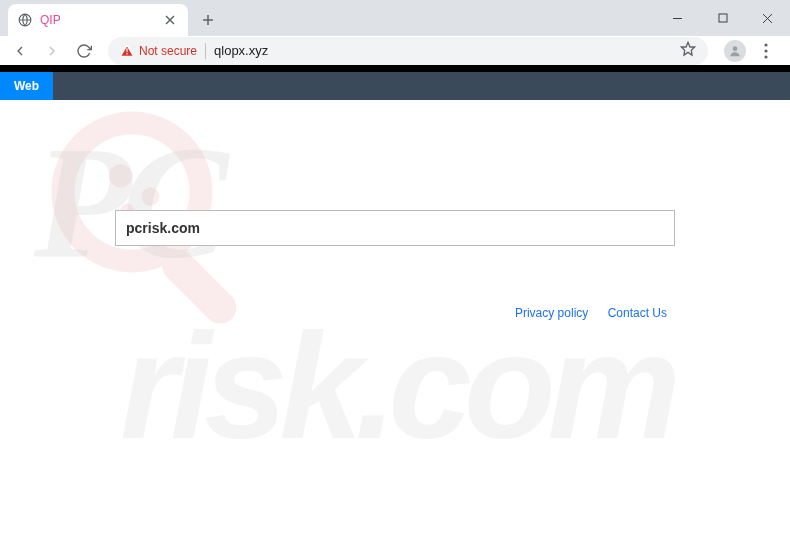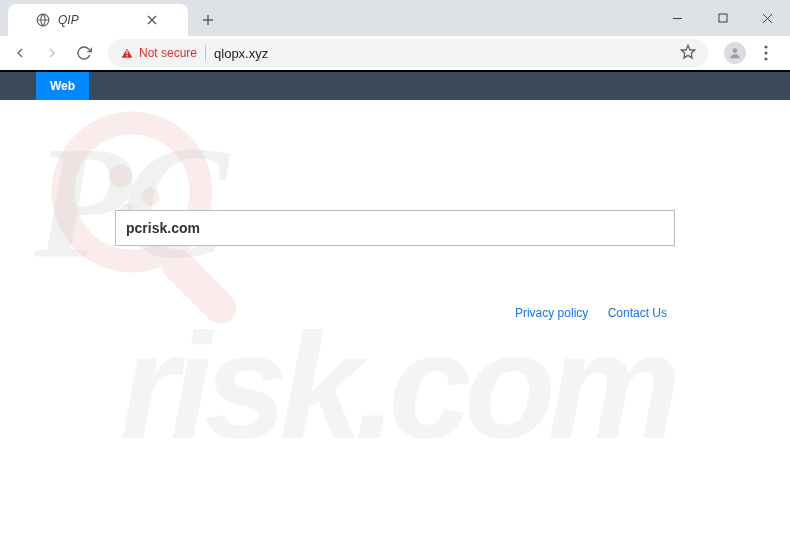--- a/index.html
+++ b/index.html
@@ -20,26 +20,25 @@
       padding-left: 8px;
       position: relative;
     }
     .tab {
       background: #fff;
       height: 32px;
       min-width: 180px;
       border-radius: 8px 8px 0 0;
       display: flex;
       align-items: center;
-      padding: 0 28px;
+      padding: 0 10px;
       font-size: 12px;
-      color: #404040;
+      color: #ec4899;
       position: relative;
       gap: 8px;
-      font-style: italic;
     }
     .tab-favicon {
       width: 14px;
       height: 14px;
       display:flex;
       align-items:center;
       justify-content:center;
     }
     .tab-title { flex: 1; }
     .tab-close {
@@ -72,21 +71,21 @@
       display: flex;
       align-items: center;
       justify-content: center;
       color: #3c4043;
       cursor: pointer;
     }
     
     .toolbar {
       height: 36px;
       background: #fff;
-      border-bottom: 2px solid #000000;
+      border-bottom: 7px solid #000000;
       display: flex;
       align-items: center;
       padding: 0 6px;
       gap: 4px;
     }
     .nav-btn {
       width: 28px; height:28px;
       display:flex;align-items:center;justify-content:center;
       color:#5f6368;
       border-radius:50%;
@@ -142,21 +141,20 @@
       align-items:stretch;
     }
     .page-nav-item {
       background:#0088ff;
       color:#fff;
       font-size:12px;
       font-weight:bold;
       padding:0 14px;
       display:flex;align-items:center;
       cursor:pointer;
-      margin-left:36px;
     }
     .content-area {
       position:relative;
       height: calc(544px - 36px - 36px - 28px);
       background:#fff;
       overflow:hidden;
     }
     
     .watermark-pcr {
       position:absolute;

